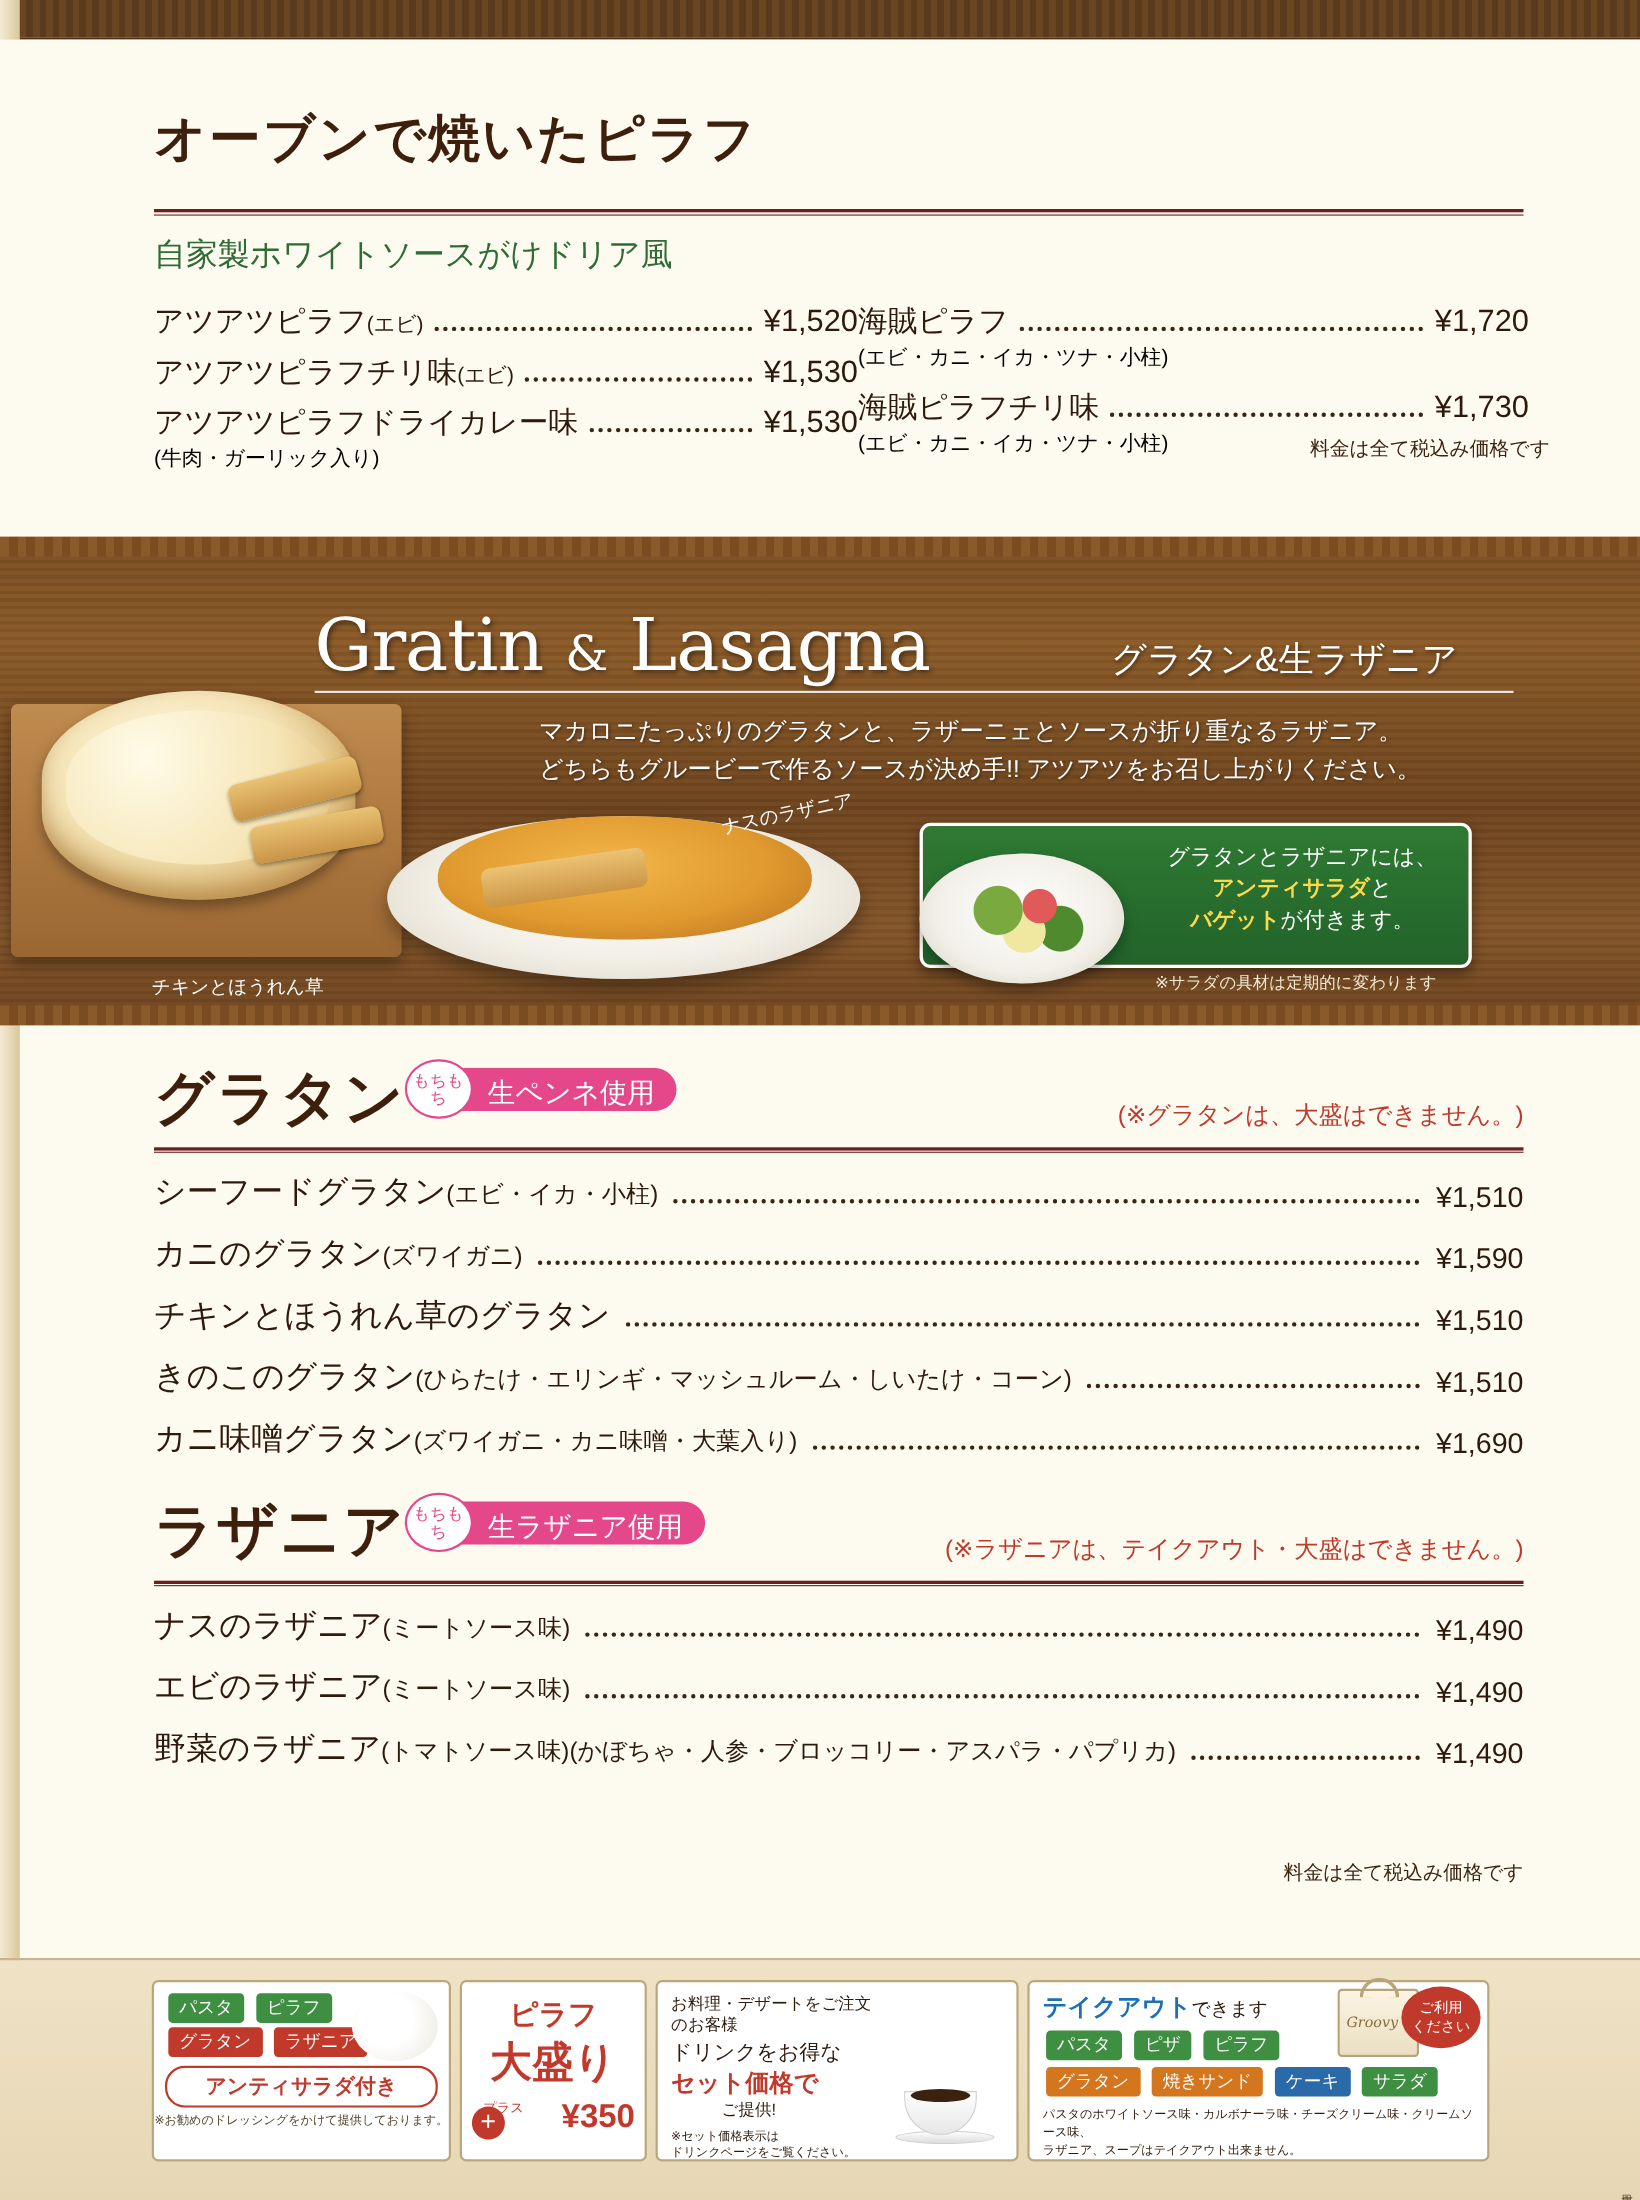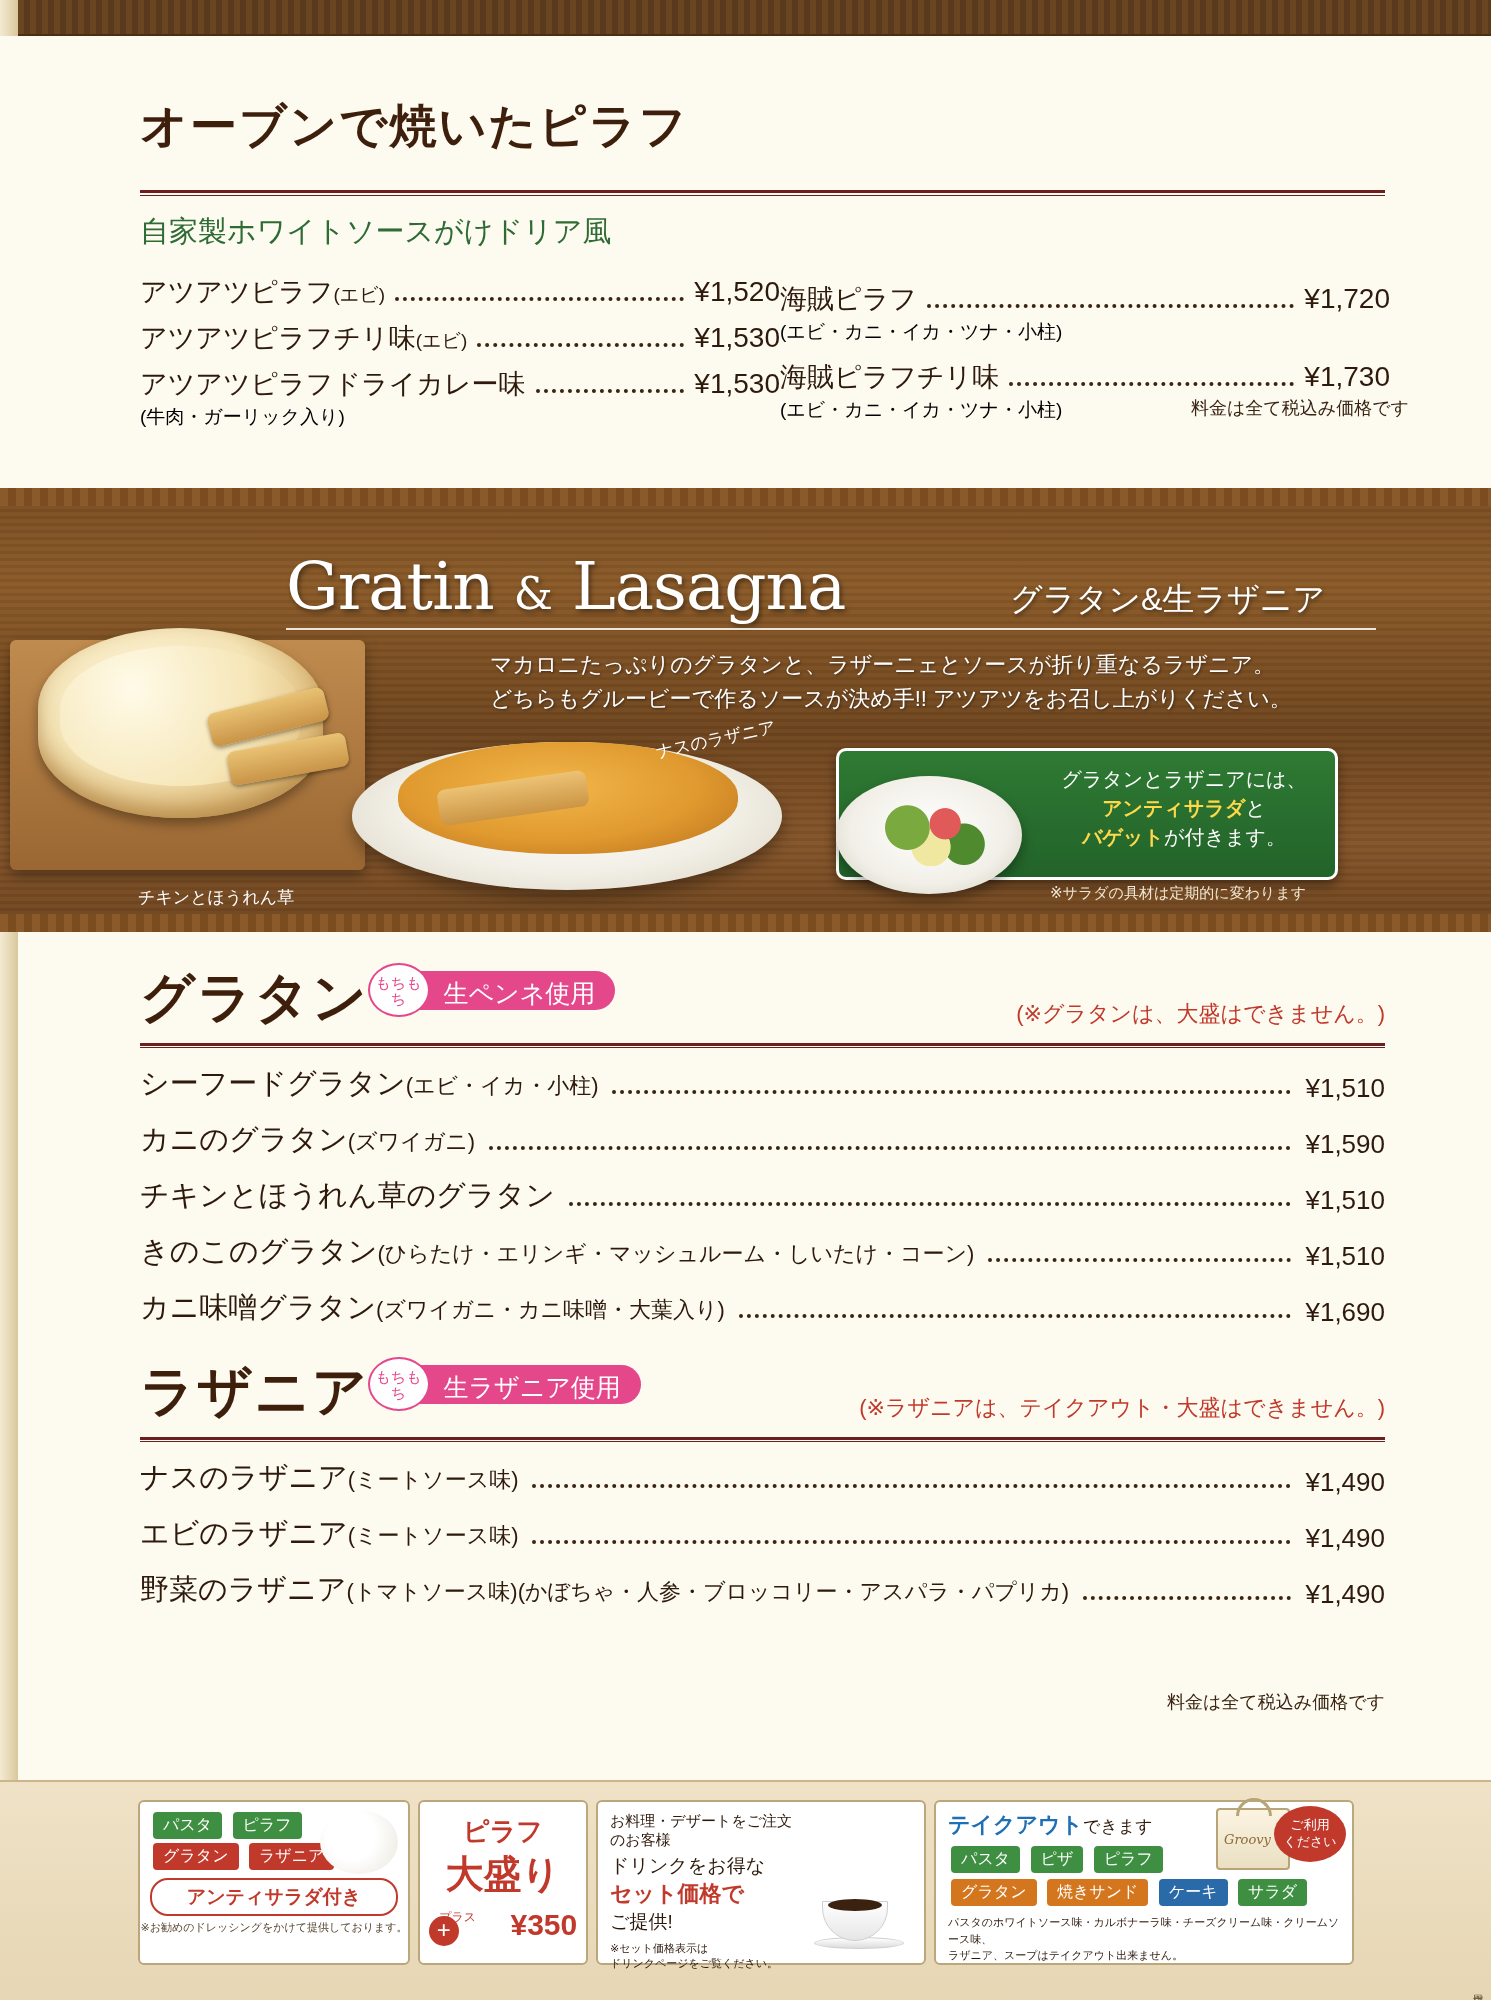--- a/index.html
+++ b/index.html
@@ -34,21 +34,21 @@
       background: #fdfaf0; }
   .pilaf-inner { position: absolute; left: 140px; top: 28px; width: 1270px; }
   .pilaf-title {
     font-size: 47px; font-weight: 700; letter-spacing: 2px; color: #3d1f0c;
     font-family: "DejaVu Sans", sans-serif;
   }
   .dbl-rule { margin-top: 10px; height: 6px;
      border-top: 3px solid #6b2020; border-bottom: 1px solid #6b2020; width: 1245px;}
   .pilaf-sub { margin-top: 16px; font-size: 29px; color: #2f6b34; font-weight: 500; }
 
-  .pilaf-cols { display: flex; margin-top: 12px; width: 1250px; align-items: center; }
+  .pilaf-cols { display: flex; margin-top: 12px; width: 1250px; }
   .pilaf-col { flex: 0 0 640px; }
   .pilaf-col.right { flex: 0 0 610px; }
   .p-row { display: flex; align-items: baseline; margin-top: 10px; }
   .p-name { font-size: 27px; white-space: nowrap; }
   .p-name .small { font-size: 19px; }
   .p-dots { flex: 1; border-bottom: 4px dotted #3a2412; margin: 0 10px 8px 10px; min-width: 20px;}
   .p-price { font-size: 28px; white-space: nowrap; font-weight: 500; }
   .p-note { font-size: 19px; margin-top: 2px; color: #000000; }
   .tax-note { position: absolute; right: 82px; top: 360px; font-size: 18px; color: #3a2412;}
 
@@ -424,21 +424,21 @@
     <span style="font-size:12px; color:#c0392b; position:relative; top:-14px; left:-30px;">プラス</span>
     <span style="font-size:30px; color:#c0392b; font-weight:700;">¥350</span>
   </div>
 </div>
 
 <div class="fbox fbox3">
   <div style="padding:10px 12px 0 12px; width:215px;">
     <div style="font-size:15px;">お料理・デザートをご注文のお客様</div>
     <div style="font-size:19px; margin-top:3px;">ドリンクをお得な</div>
     <div style="font-size:22px; color:#c0392b; font-weight:700;">セット価格で</div>
-    <div style="font-size:19px;">ご提供!</div>
+    <div style="font-size:15px;margin-left:46px;">ご提供!</div>
     <div style="font-size:11px; margin-top:6px;">※セット価格表示は</div>
     <div style="font-size:11px;">ドリンクページをご覧ください。</div>
   </div>
   <div class="coffee-cup">
     <div class="saucer"></div>
       <div class="cup"></div>
       <div class="liquid"></div>
   </div>
 </div>
 

